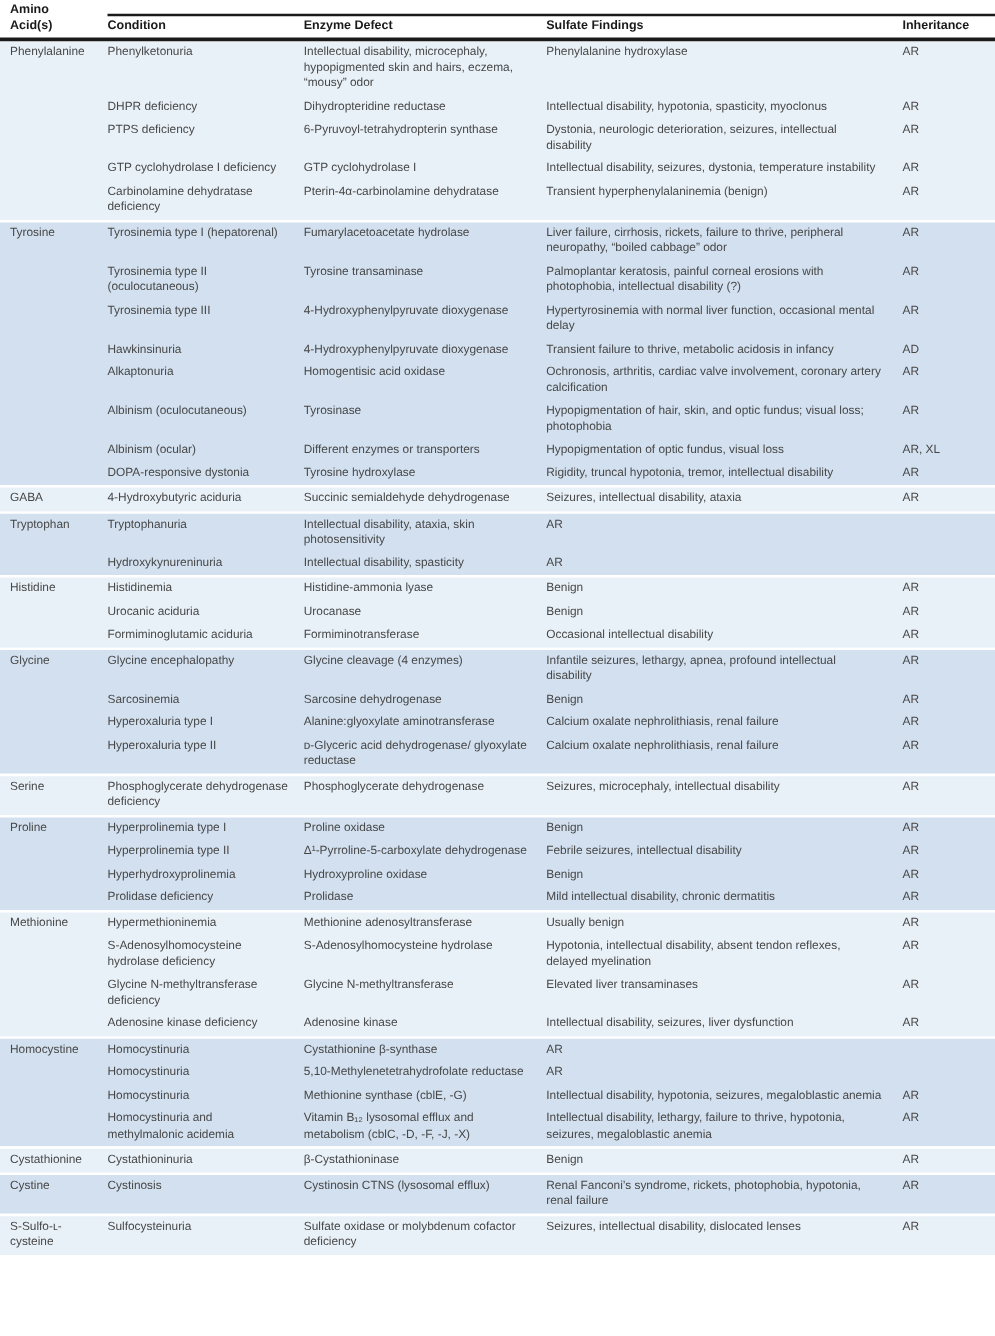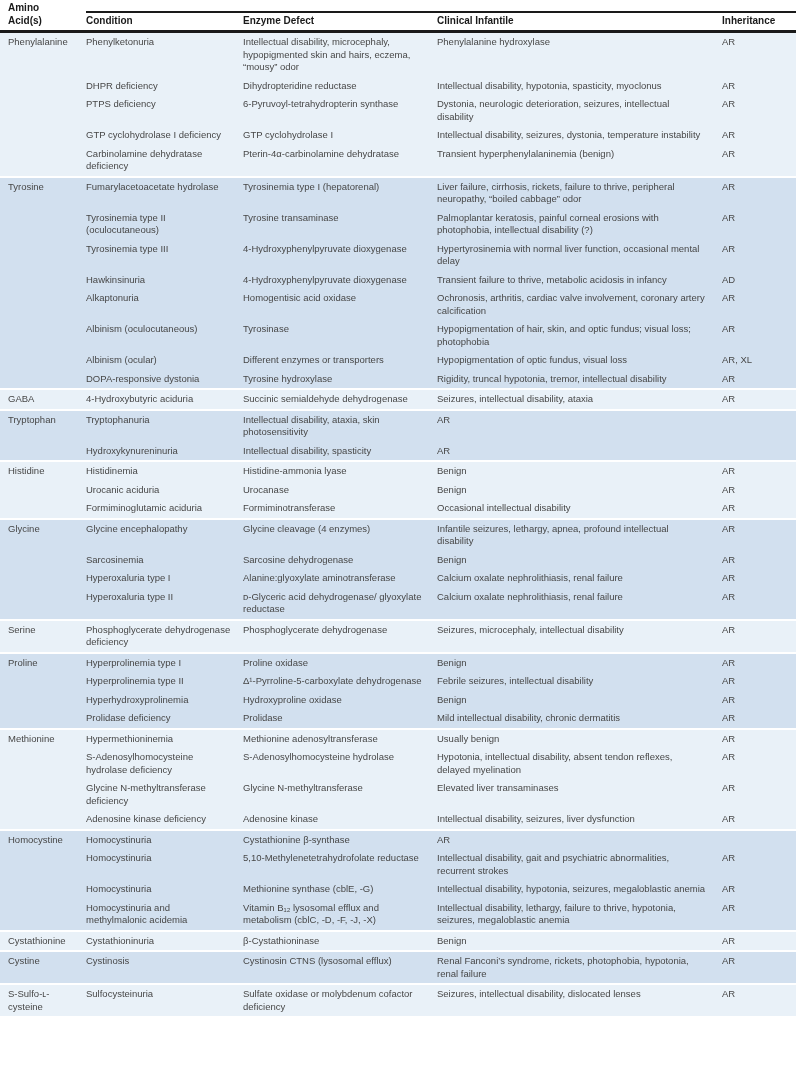--- a/index.html
+++ b/index.html
@@ -72,21 +72,21 @@
 
 <div class="page">
   <div class="table">
 
     <div class="thead">
       <div class="th col1">
         <span class="wrap">Amino Acid(s)</span>
       </div>
       <div class="th col2">Condition</div>
       <div class="th col3">Enzyme Defect</div>
-      <div class="th col4">Clinical Infantile</div>
+      <div class="th col4">Sulfate Findings</div>
       <div class="th col5">Inheritance</div>
       <div class="top-rule"></div>
     </div>
 
     <div class="tbody">
         <div class="group light">
           <div class="tr">
     <div class="td col1">Phenylalanine</div>
     <div class="td col2">Phenylketonuria</div>
     <div class="td col4">Intellectual disability, microcephaly, hypopigmented skin and hairs, eczema, “mousy” odor</div>
@@ -118,22 +118,22 @@
     <div class="td col1"></div>
     <div class="td col2">Carbinolamine dehydratase deficiency</div>
     <div class="td col3">Pterin-4α-carbinolamine dehydratase</div>
     <div class="td col4">Transient hyperphenylalaninemia (benign)</div>
     <div class="td col5">AR</div>
   </div>
         </div>
         <div class="group dark">
           <div class="tr">
     <div class="td col1">Tyrosine</div>
+    <div class="td col2">Tyrosinemia type I (hepatorenal)</div>
     <div class="td col3">Fumarylacetoacetate hydrolase</div>
-    <div class="td col2">Tyrosinemia type I (hepatorenal)</div>
     <div class="td col4">Liver failure, cirrhosis, rickets, failure to thrive, peripheral neuropathy, “boiled cabbage” odor</div>
     <div class="td col5">AR</div>
   </div>
           <div class="tr">
     <div class="td col1"></div>
     <div class="td col2">Tyrosinemia type II (oculocutaneous)</div>
     <div class="td col3">Tyrosine transaminase</div>
     <div class="td col4">Palmoplantar keratosis, painful corneal erosions with photophobia, intellectual disability (?)</div>
     <div class="td col5">AR</div>
   </div>
@@ -329,21 +329,20 @@
           <div class="tr">
     <div class="td col1">Homocystine</div>
     <div class="td col2">Homocystinuria</div>
     <div class="td col3">Cystathionine β-synthase</div>
     <div class="td col5">AR</div>
   </div>
           <div class="tr">
     <div class="td col1"></div>
     <div class="td col2">Homocystinuria</div>
     <div class="td col3">5,10-Methylenetetrahydrofolate reductase</div>
-    <div class="td col4">Intellectual disability, gait and psychiatric abnormalities, recurrent strokes</div>
     <div class="td col5">AR</div>
   </div>
           <div class="tr">
     <div class="td col1"></div>
     <div class="td col2">Homocystinuria</div>
     <div class="td col3">Methionine synthase (cblE, -G)</div>
     <div class="td col4">Intellectual disability, hypotonia, seizures, megaloblastic anemia</div>
     <div class="td col5">AR</div>
   </div>
           <div class="tr">

